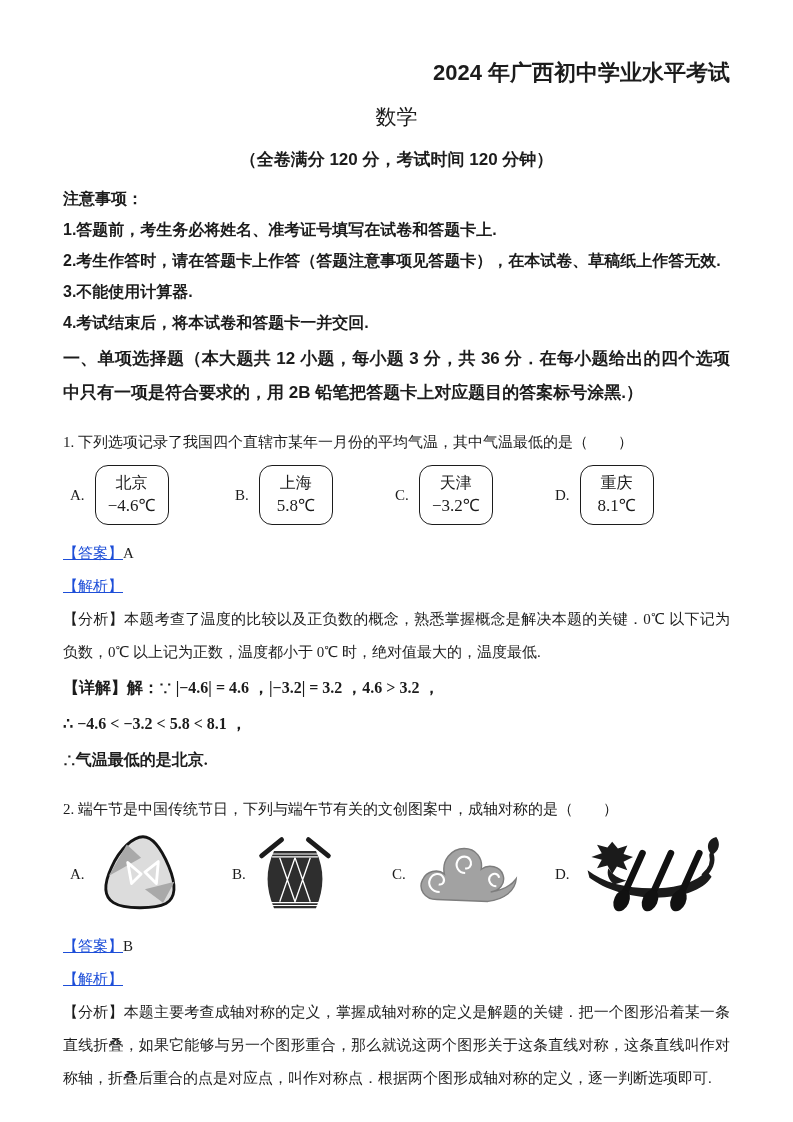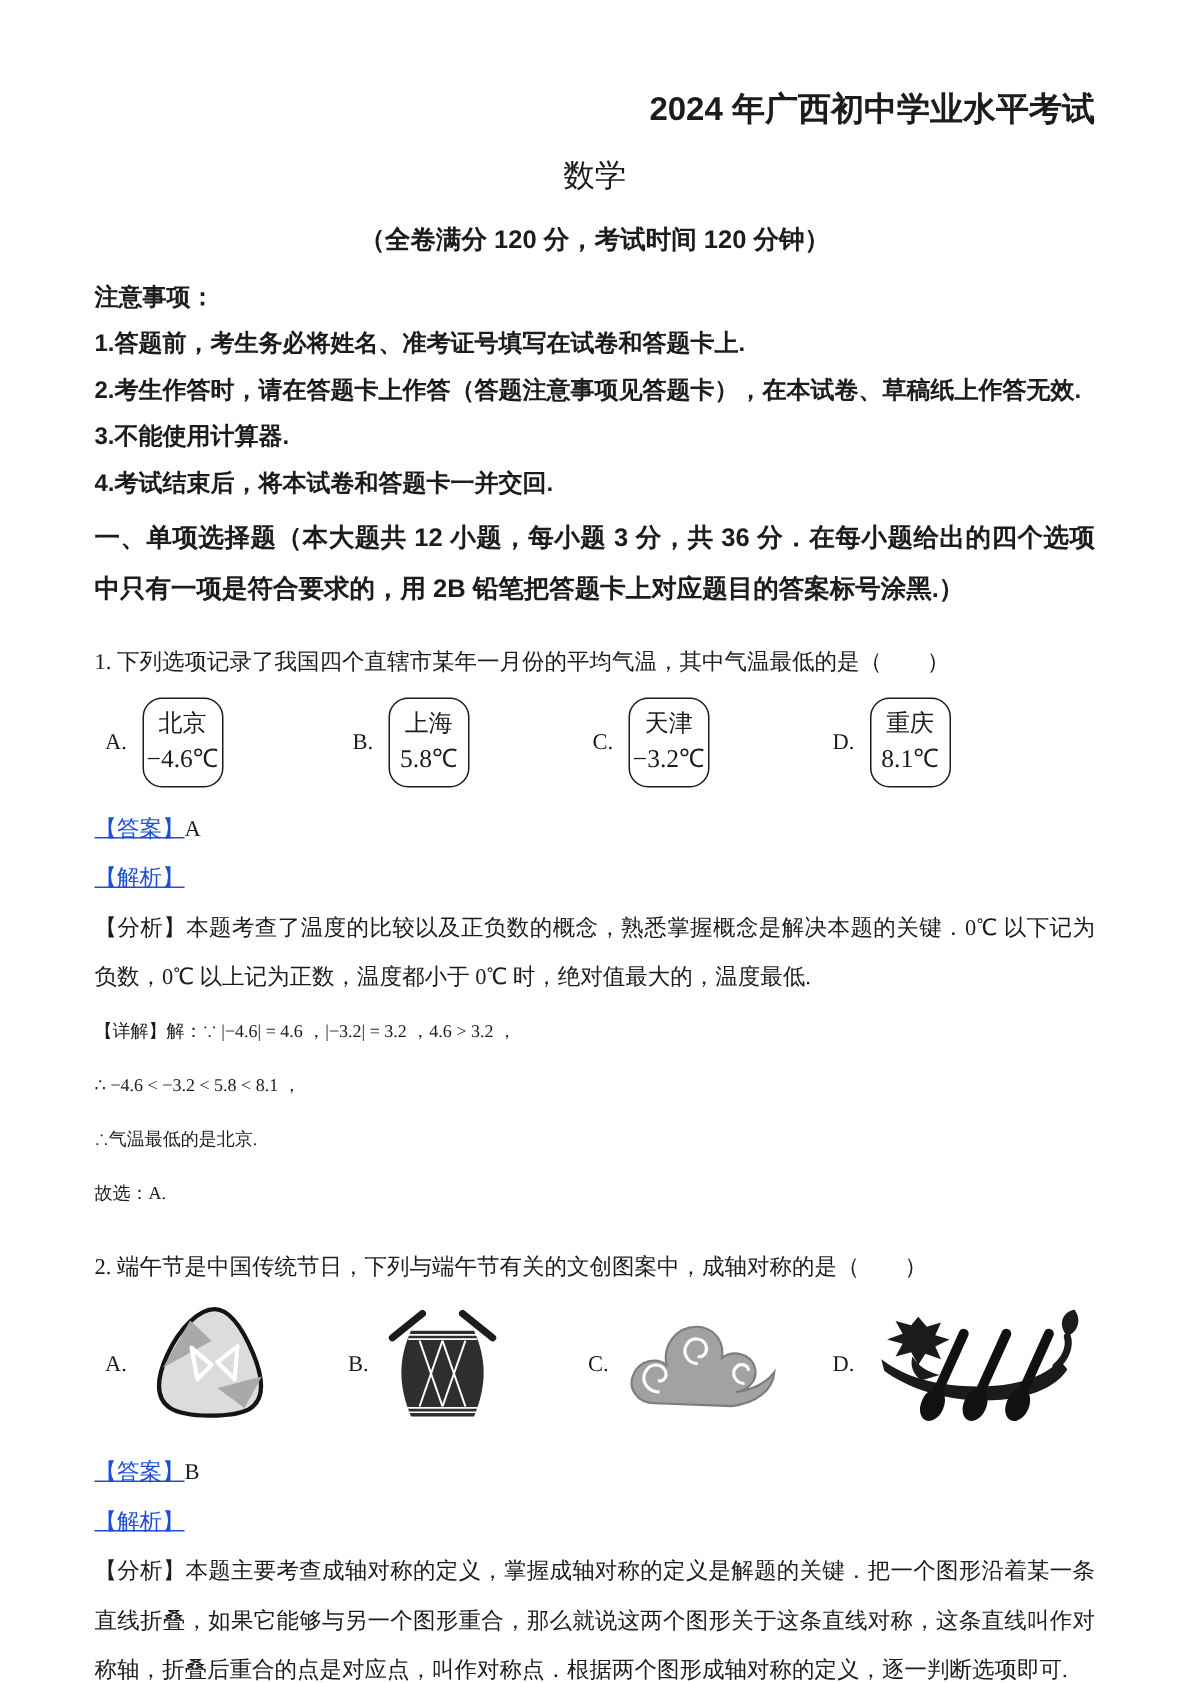--- a/index.html
+++ b/index.html
@@ -27,38 +27,38 @@
     margin-top: 4px; font-size: 17px; font-weight: bold; line-height: 34px;
     text-align: justify; font-family: "Liberation Sans", sans-serif;
   }
 
   .q-text { font-size: 15px; line-height: 30px; margin-top: 17px; }
 
   .options-row { display: flex; align-items: center; margin-top: 8px; }
   .opt-group { display: flex; align-items: center; }
   .opt-label { font-size: 15px; margin-right: 10px; }
   .temp-box {
-    width: 54px; height: 60px;
+    width: 74px; height: 60px;
     border: 1.7px solid #1c1c1c; border-radius: 13px;
     display: flex; flex-direction: column; align-items: center; justify-content: center;
     line-height: 1.45;
   }
   .temp-city { font-size: 16px; }
   .temp-val  { font-size: 17px; }
 
   .g1 { width: 165px; margin-left: 7px; }
   .g2 { width: 160px; }
   .g3 { width: 160px; }
   .g4 { width: 160px; }
 
   .answer-line { margin-top: 13px; font-size: 15px; line-height: 30px; }
   .tag-blue { color: #1d4ed8; text-decoration: underline; }
   .jiexi-line { margin-top: 3px; font-size: 15px; line-height: 30px; }
   .para { font-size: 15px; line-height: 33px; text-align: justify; margin-top: 2px; }
-  .math-line { font-size: 12px; line-height: 35px; margin-top: 1px; }
+  .math-line { font-size: 16px; line-height: 35px; margin-top: 1px; font-weight: bold; }
 
   .img-row { display: flex; align-items: center; margin-top: 6px; height: 88px; }
   .img-group { display: flex; align-items: center; }
   .ig1 { width: 162px; margin-left: 7px; }
   .ig2 { width: 160px; }
   .ig3 { width: 163px; }
   .ig4 { width: 175px; }
   .opt-img { display: block; }
 </style>
 </head>
@@ -115,21 +115,20 @@
     </div>
 
     <div class="answer-line">
       <span class="tag-blue">【答案】</span><span>A</span>
     </div>
     <div class="jiexi-line tag-blue">【解析】</div>
     <div class="para">【分析】本题考查了温度的比较以及正负数的概念，熟悉掌握概念是解决本题的关键．0℃ 以下记为负数，0℃ 以上记为正数，温度都小于 0℃ 时，绝对值最大的，温度最低.</div>
     <div class="math-line">【详解】解：∵ |−4.6| = 4.6 ，|−3.2| = 3.2 ，4.6 &gt; 3.2 ，</div>
     <div class="math-line">∴ −4.6 &lt; −3.2 &lt; 5.8 &lt; 8.1 ，</div>
     <div class="math-line">∴气温最低的是北京.</div>
-    <div class="math-line">故选：A.</div>
   </div>
 
   <div>
     <div class="q-text">2. 端午节是中国传统节日，下列与端午节有关的文创图案中，成轴对称的是（　　）</div>
 
     <div class="img-row">
       <div class="img-group ig1">
         <span class="opt-label">A.</span>
         <span>
           <svg class="opt-img" width="96" height="84" viewBox="0 0 100 88">

